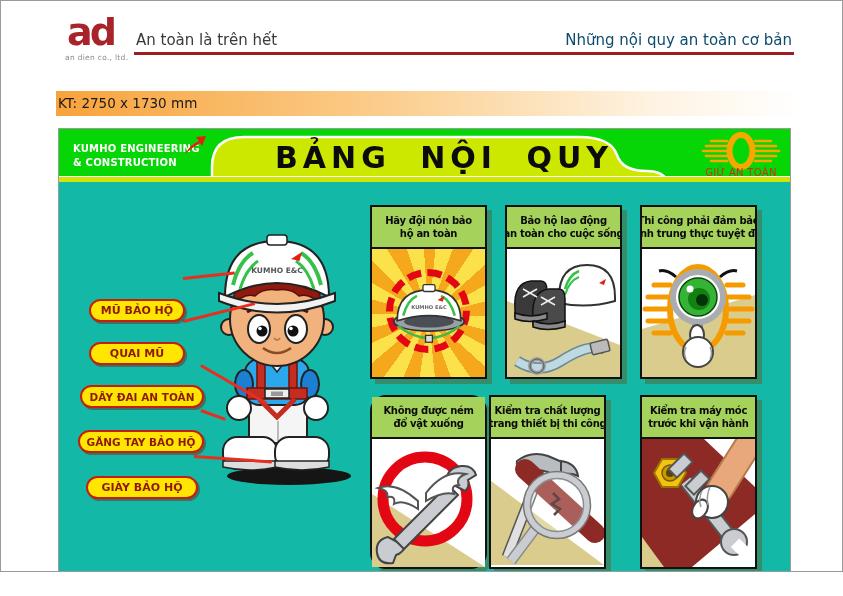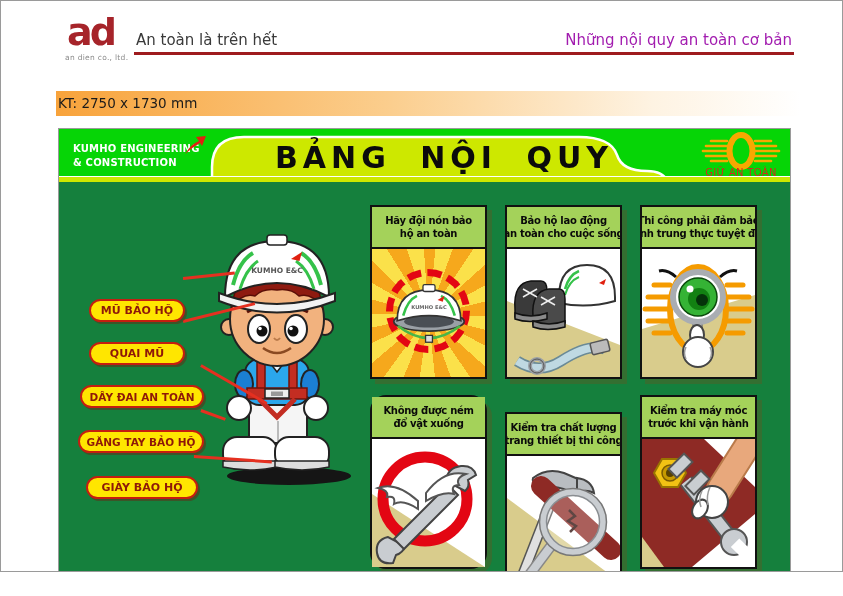--- a/index.html
+++ b/index.html
@@ -3,30 +3,30 @@
 <meta charset="utf-8">
 <style>
   html,body{margin:0;padding:0;background:#fff;}
   .page{position:relative;width:843px;height:572px;background:#fff;border:1px solid #9a9a9a;box-sizing:border-box;
         font-family:"DejaVu Sans","Liberation Sans",sans-serif;overflow:hidden;}
 
   
   .ad-logo{position:absolute;left:66px;top:12px;color:#A6242A;font-size:38px;font-weight:bold;letter-spacing:-3px;line-height:38px;}
   .ad-sub{position:absolute;left:64px;top:52px;color:#8a8a8a;font-size:7.5px;letter-spacing:.3px;}
   .tag-left{position:absolute;left:135px;top:30px;color:#3a3a3a;font-size:15px;}
-  .tag-right{position:absolute;right:50px;top:30px;color:#a21caf;font-size:15px;}
+  .tag-right{position:absolute;right:50px;top:30px;color:#0c4a6e;font-size:15px;}
   .rule{position:absolute;left:133px;top:51px;width:660px;height:3px;background:#9E1B1E;}
 
   
   .ktbar{position:absolute;left:55px;top:90px;width:745px;height:25px;
          background:linear-gradient(to right,#F8A33B 0%,#FBCE8E 45%,#FEF3E2 80%,#fff 100%);
          color:#1a1a1a;font-size:13.5px;line-height:25px;padding-left:2px;box-sizing:border-box;}
 
   
-  .poster{position:absolute;left:57px;top:127px;width:731px;height:445px;background:#15803d;
+  .poster{position:absolute;left:57px;top:127px;width:731px;height:445px;background:#14b8a6;
           border:1px solid #9a9a9a;box-sizing:content-box;}
   .phead{position:absolute;left:0;top:0;width:731px;height:52px;background:#06D506;}
   .phead-strip{position:absolute;left:0;top:47px;width:731px;height:5px;background:#CDE800;border-top:1px solid #fff;}
   .cloud{position:absolute;left:0;top:0;}
   .company{position:absolute;left:14px;top:13px;color:#fff;font-weight:bold;font-size:10px;line-height:1.35;letter-spacing:.2px;}
   .arrow-ic{position:absolute;left:122px;top:5px;}
   .ptitle{position:absolute;left:160px;top:11px;width:450px;text-align:center;color:#0b0b0b;
           font-size:30px;font-weight:bold;letter-spacing:5px;word-spacing:14px;}
   .badge{position:absolute;left:640px;top:2px;width:84px;height:48px;}
   .badge-label{position:absolute;left:640px;top:38px;width:84px;text-align:center;color:#D42A1E;font-size:10px;font-weight:normal;letter-spacing:.3px;}
@@ -46,21 +46,21 @@
   .l3{left:142px;top:235px;width:76px;transform:rotate(30deg);}
   .l4{left:142px;top:280px;width:26px;transform:rotate(20deg);}
   .l5{left:135px;top:326px;width:78px;transform:rotate(4deg);}
 
   .char{position:absolute;left:136px;top:102px;z-index:1;}
 
   
   .panel{position:absolute;width:117px;height:174px;background:#fff;border:2px solid #111;
          box-shadow:5px 5px 0 rgba(90,90,35,.45);box-sizing:border-box;}
   .pnl1{left:311px;top:76px;}  .pnl2{left:446px;top:76px;}  .pnl3{left:581px;top:76px;}
-  .pnl4{left:311px;top:266px;border-radius:16px;} .pnl5{left:446px;top:266px;margin-top:17px;} .pnl6{left:581px;top:266px;}
+  .pnl4{left:311px;top:266px;border-radius:16px;} .pnl5{left:430px;top:266px;} .pnl6{left:581px;top:266px;}
   .panel-head{height:40px;background:#A4D25A;border-bottom:2px solid #111;display:flex;flex-direction:column;
               align-items:center;justify-content:center;color:#0a0a0a;font-weight:bold;font-size:10px;
               line-height:1.3;letter-spacing:-.3px;text-align:center;white-space:nowrap;overflow:hidden;}
   .panel-art{position:relative;height:128px;overflow:hidden;background:#fff;}
   .art-svg{position:absolute;left:0;top:0;}
   .art1{background:#FBE14A;background-image:repeating-conic-gradient(from 6deg at 50% 52%,#FBE14A 0deg 14deg,#F6A81C 14deg 28deg);}
   .dashc{position:absolute;left:14px;top:20px;width:84px;height:84px;border:7px dashed #E30613;border-radius:50%;box-sizing:border-box;}
   .helm1{position:absolute;left:14px;top:32px;}
 
   

